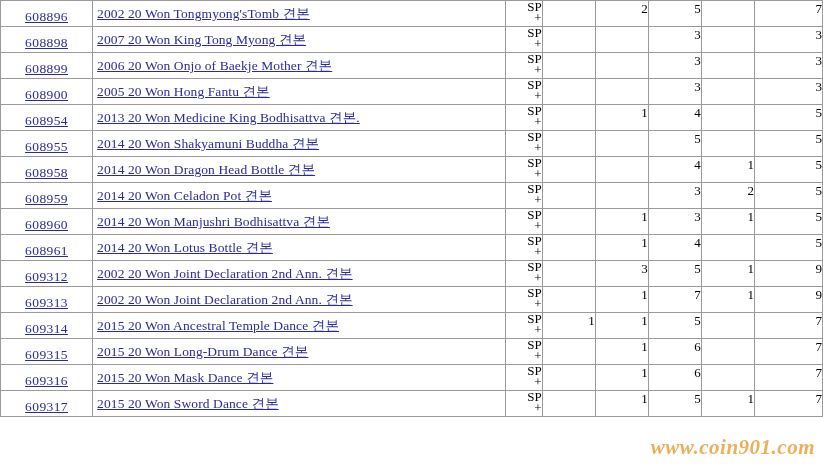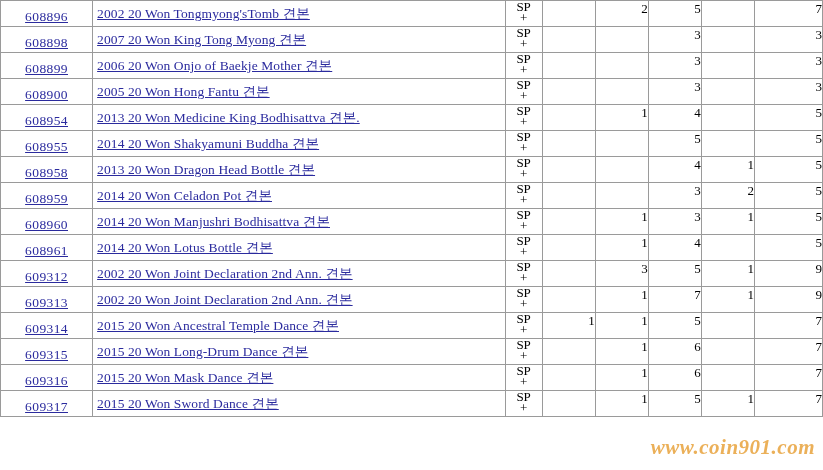--- a/index.html
+++ b/index.html
@@ -55,21 +55,21 @@
     display: inline-block;
     padding: 4px 0 0 4px;
     white-space: nowrap;
   }
   .typecell {
     font-family: "Liberation Serif", serif;
     font-size: 11px;
     line-height: 11px;
     color: #000;
     padding: 2px 0 0 4px;
-    text-align: center;
+    text-align: right;
   }
   .numcell {
     padding: 4px 5px 0 0;
     color: #000;
     font-family: "Liberation Serif", serif;
     font-size: 13px;
   }
   .watermark {
     position: absolute;
     right: 8px;
@@ -144,21 +144,21 @@
         <td class="c-desc"><a class="desclink" href="#">2014 20 Won Shakyamuni Buddha 견본</a></td>
         <td class="c-type typecell">SP<br>+</td>
         <td class="c-g1 numcell"></td>
         <td class="c-g2 numcell"></td>
         <td class="c-g3 numcell">5</td>
         <td class="c-g4 numcell"></td>
         <td class="c-last numcell">5</td>
       </tr>
       <tr>
         <td class="c-id"><a class="idlink" href="#">608958</a></td>
-        <td class="c-desc"><a class="desclink" href="#">2013 20 Won Dragon Head Bottle 견본</a></td>
+        <td class="c-desc"><a class="desclink" href="#">2014 20 Won Dragon Head Bottle 견본</a></td>
         <td class="c-type typecell">SP<br>+</td>
         <td class="c-g1 numcell"></td>
         <td class="c-g2 numcell"></td>
         <td class="c-g3 numcell">4</td>
         <td class="c-g4 numcell">1</td>
         <td class="c-last numcell">5</td>
       </tr>
       <tr>
         <td class="c-id"><a class="idlink" href="#">608959</a></td>
         <td class="c-desc"><a class="desclink" href="#">2014 20 Won Celadon Pot 견본</a></td>

